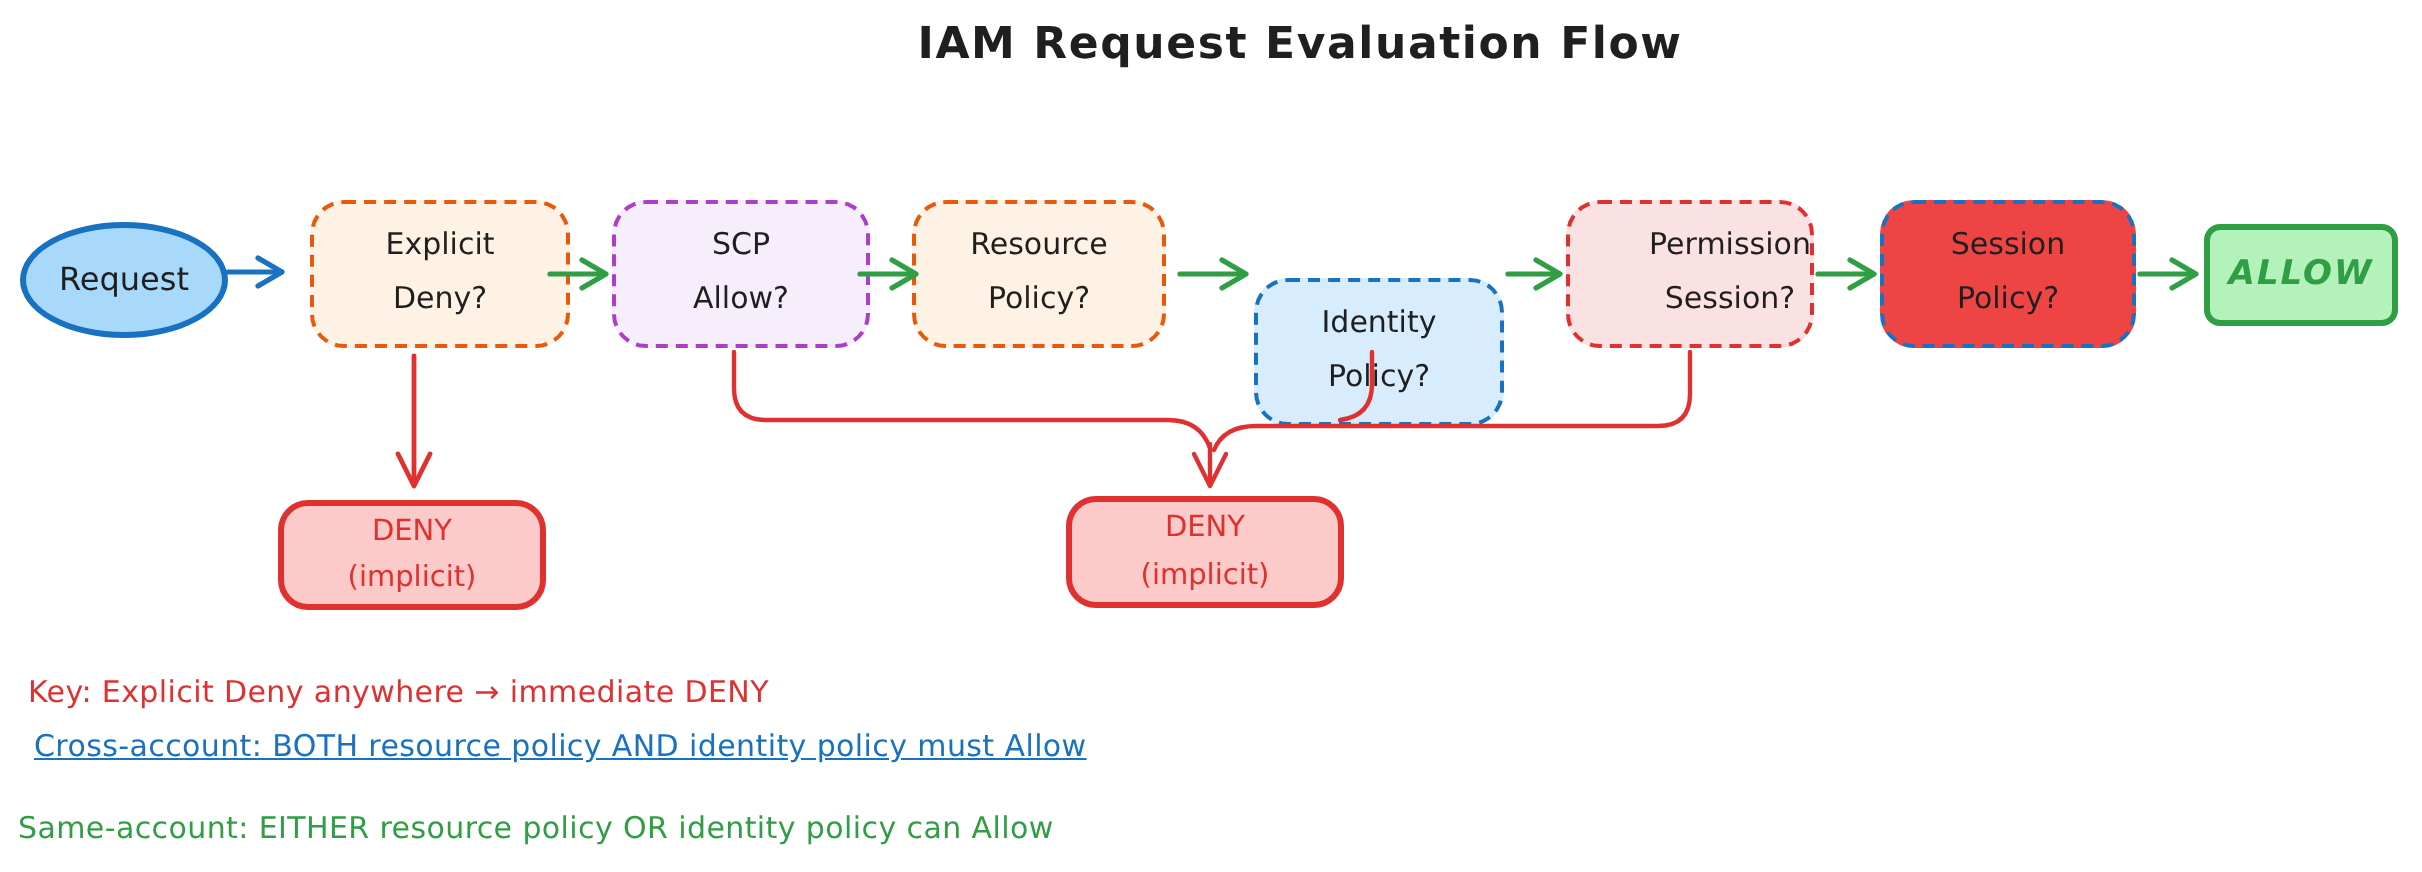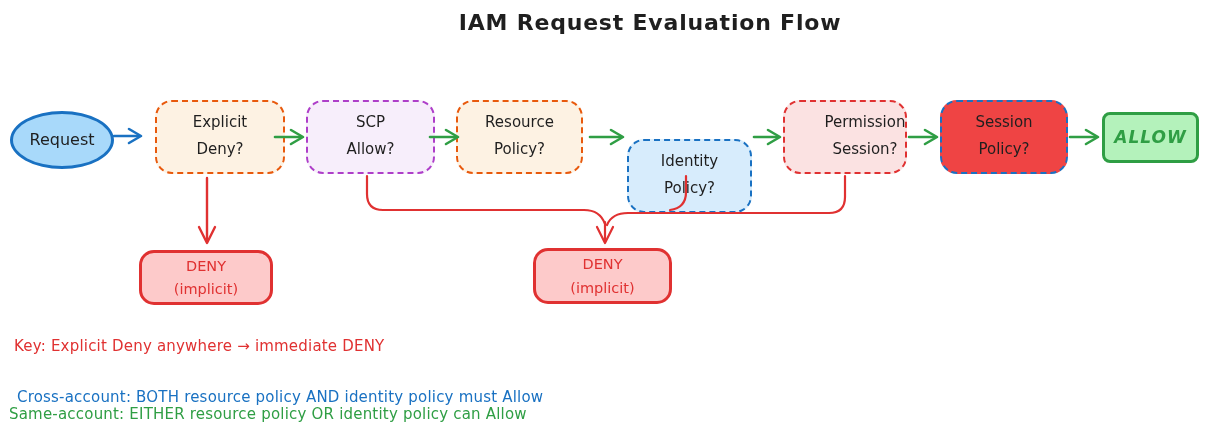--- a/index.html
+++ b/index.html
@@ -80,21 +80,21 @@
     left: 0; top: 0;
     pointer-events: none;
   }
   .legend-line {
     position: absolute;
     font-size: 15px;
     letter-spacing: 0.2px;
     white-space: nowrap;
   }
   .legend-red   { color: #e03131; left: 14px; top: 337px; }
-  .legend-blue  { color: #1971c2; left: 17px; top: 388px; }
+  .legend-blue  { color: #1971c2; left: 17px; top: 364px; text-decoration: underline; }
   .legend-green { color: #2f9e44; left: 9px;  top: 405px; }
 </style>
 </head>
 <body>
 
 <div class="canvas">
 
   <div class="title">IAM Request Evaluation Flow</div>
 
   <div class="node ellipse">

